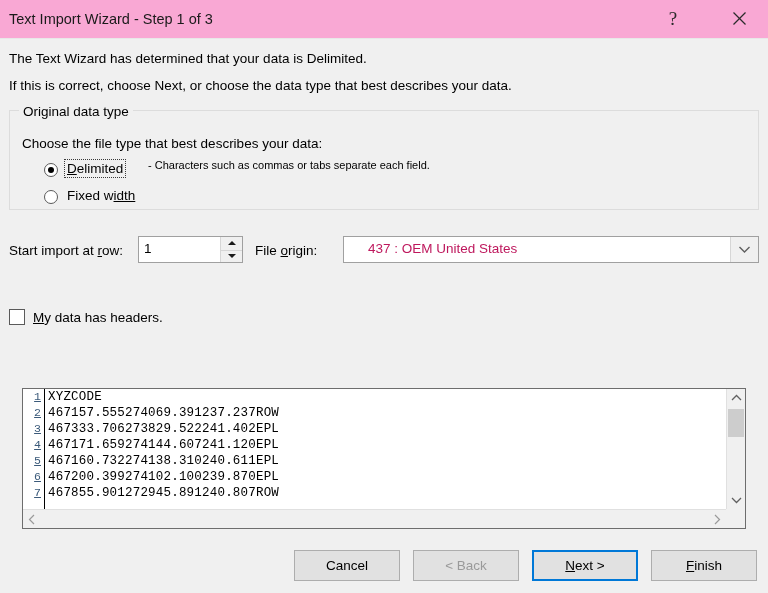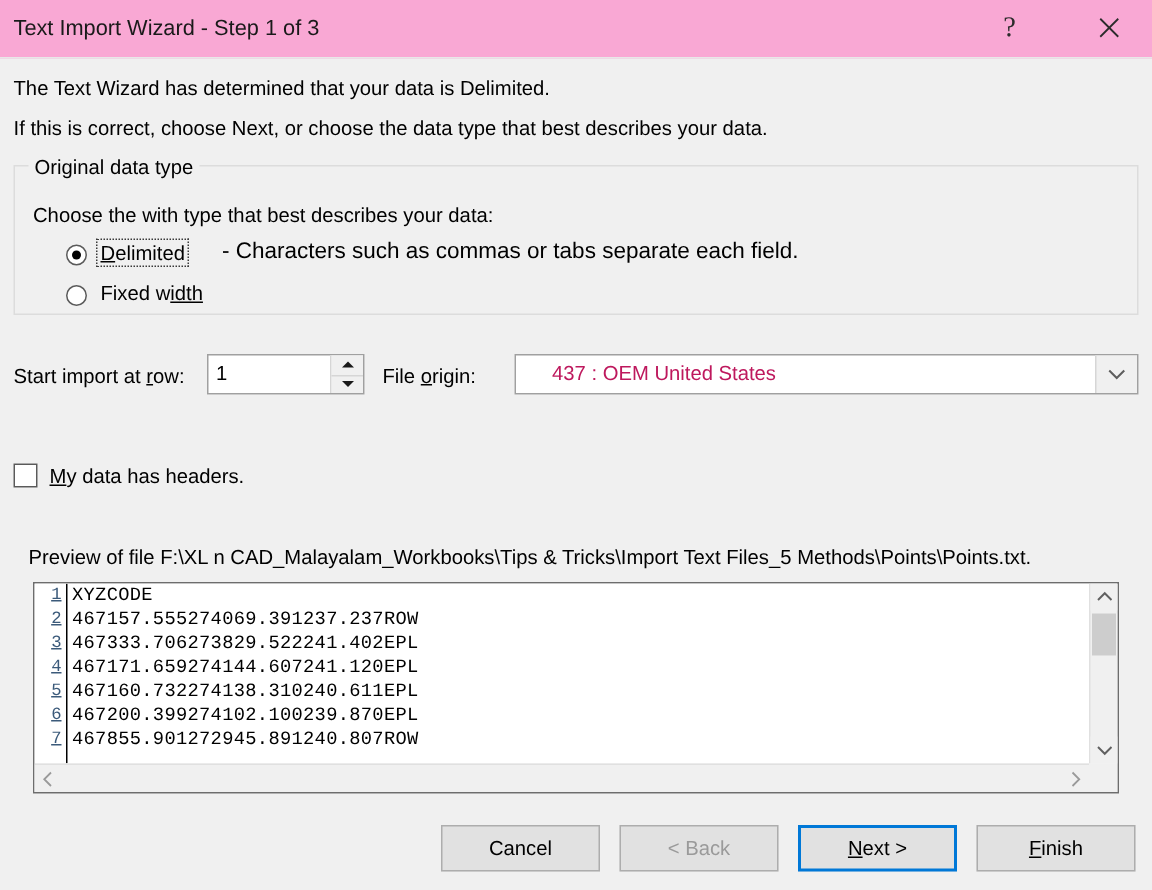--- a/index.html
+++ b/index.html
@@ -132,21 +132,21 @@
     margin-left: 7px;
     font-size: 13.5px;
     padding: 1px 2px;
   }
   .radio-label.focused {
     outline: 1px dotted #3a3a3a;
     outline-offset: 0px;
   }
   .radio-desc {
     position: absolute;
-    font-size: 15px;
+    font-size: 11px;
     white-space: nowrap;
   }
   #desc-delimited { left: 148px; top: 159px; }
   #desc-fixed { left: 148px; top: 186px; }
 
   u.ak { text-decoration: underline; text-underline-offset: 1px; }
 
   
   #start-label {
     position: absolute;
@@ -419,21 +419,21 @@
         <line x1="13.5" y1="1.5" x2="1.5" y2="13.5" stroke="#2b2b2b" stroke-width="1.2"></line>
       </svg>
     </button>
   </div>
 
   <div class="intro" id="intro2">If this is correct, choose Next, or choose the data type that best describes your data.</div>
   <div class="intro" id="intro1">The Text Wizard has determined that your data is Delimited.</div>
 
   <div id="groupbox"></div>
   <div id="group-legend">Original data type</div>
-  <div id="choose-label">Choose the with type that best describes your data:</div>
+  <div id="choose-label">Choose the file type that best describes your data:</div>
 
   <div class="radio-row" id="radio-delimited-row">
     <span class="radio-mark checked"></span>
     <span class="radio-label focused"><u class="ak">D</u><span>elimited</span></span>
   </div>
   <div class="radio-desc" id="desc-delimited">- Characters such as commas or tabs separate each field.</div>
 
   <div class="radio-row" id="radio-fixed-row">
     <span class="radio-mark"></span>
     <span class="radio-label"><span>Fixed w</span><u class="ak">idth</u></span>
@@ -462,21 +462,20 @@
         <polyline points="1.5,2 6.5,7 11.5,2" fill="none" stroke="#5f5f5f" stroke-width="1.4"></polyline>
       </svg>
     </div>
   </div>
 
   <div id="headers-row">
     <span id="headers-box"></span>
     <span id="headers-label"><u class="ak">M</u><span>y data has headers.</span></span>
   </div>
 
-  <div id="preview-label">Preview of file F:\XL n CAD_Malayalam_Workbooks\Tips &amp; Tricks\Import Text Files_5 Methods\Points\Points.txt.</div>
 
   <div id="preview-pane">
     <div id="preview-inner">
       <div id="gutter-line"></div>
       <div id="preview-rows">
           <div class="prev-row">
             <span class="prev-num">1</span>
             <span class="prev-txt">XYZCODE</span>
           </div>
           <div class="prev-row">

